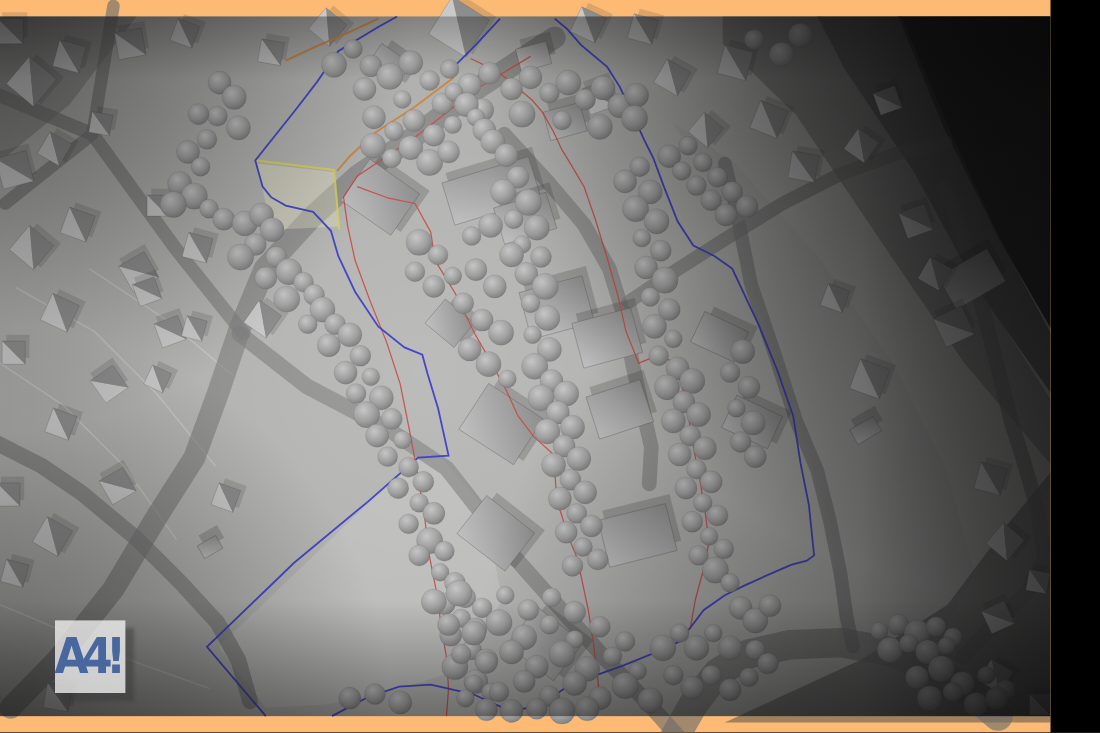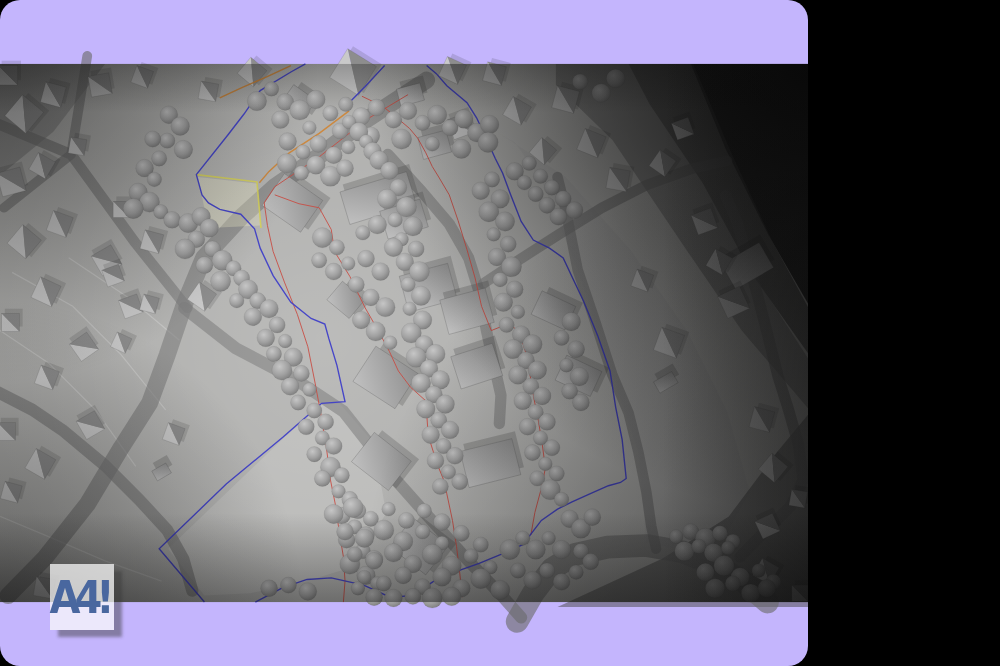--- a/index.html
+++ b/index.html
@@ -1,17 +1,17 @@
 <!DOCTYPE html>
 <html><head>
 <meta charset="utf-8">
 <style>
   html,body{margin:0;padding:0;background:#000;}
-  .stage{position:relative;width:808px;height:666px;overflow:hidden;
-         background:#c4b5fd;font-family:"DejaVu Sans",sans-serif;border-radius:20px;}
+  .stage{position:relative;width:955px;height:666px;overflow:hidden;
+         background:#fdba74;font-family:"DejaVu Sans",sans-serif;}
   .stage svg{position:absolute;left:0;top:0;width:100%;height:100%;display:block;}
   .watermark{position:absolute;left:50px;top:564px;width:64px;height:66px;
              display:flex;align-items:center;justify-content:center;
              box-shadow:8px 7px 3px rgba(55,55,55,0.45);}
   .watermark span{font-weight:bold;font-size:40px;line-height:1;
                   letter-spacing:-6px;transform:scaleY(1.12);
                   font-family:"DejaVu Sans",sans-serif;padding-right:6px;}
 </style>
 </head>
 <body>

